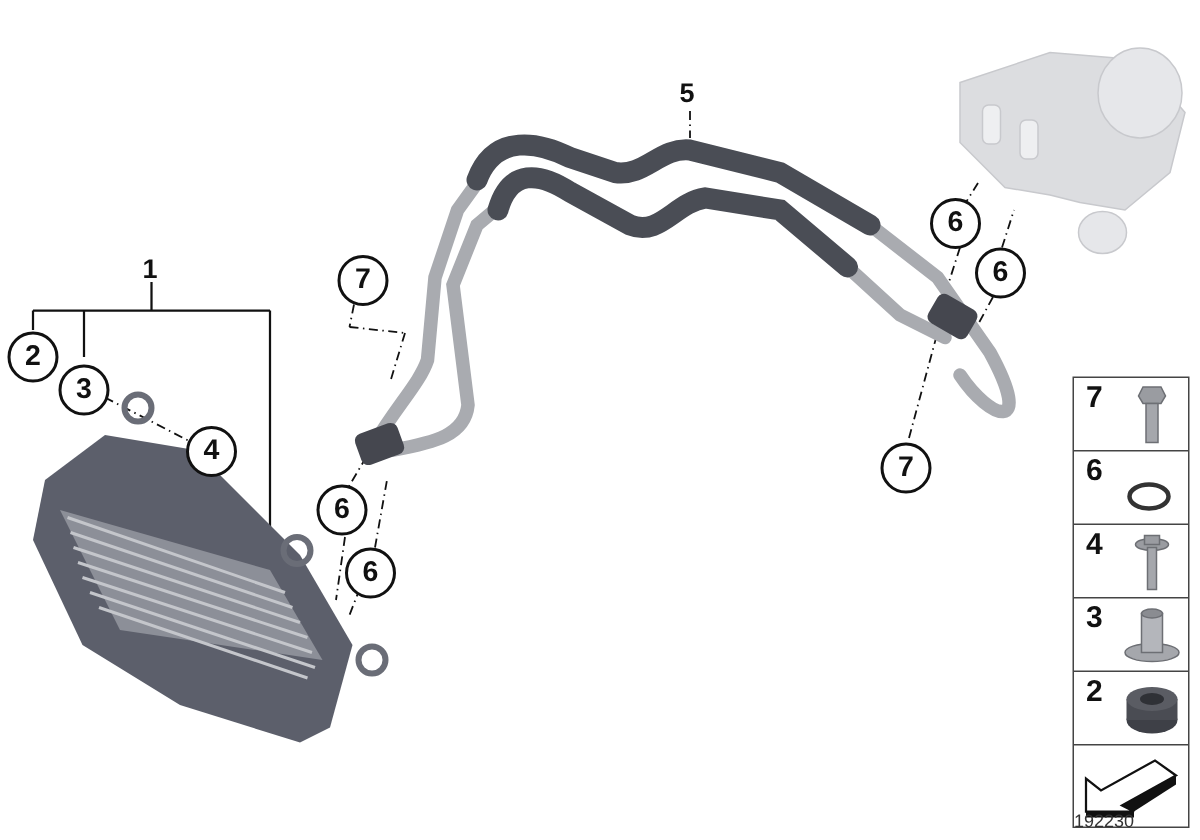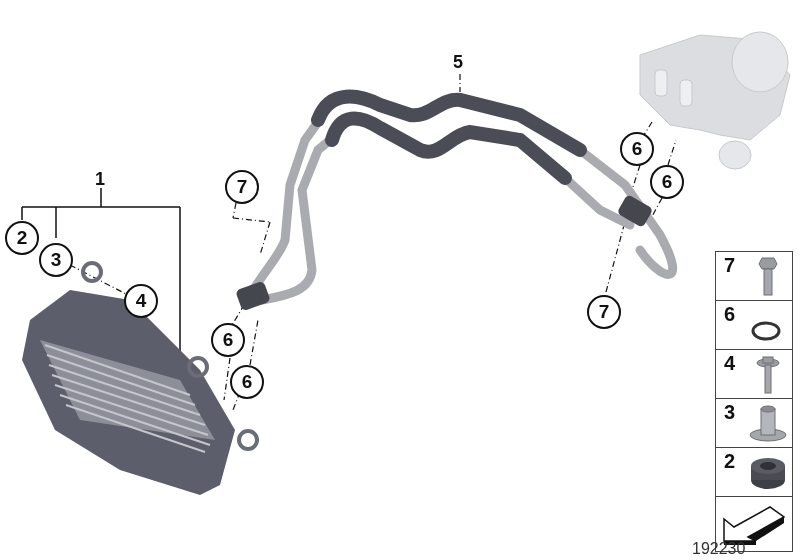--- a/index.html
+++ b/index.html
@@ -5,21 +5,21 @@
   html,body{margin:0;padding:0;background:#ffffff;}
   body{width:800px;height:560px;position:relative;overflow:hidden;font-family:"Liberation Sans",sans-serif;}
   #stage{position:absolute;left:0;top:0;width:800px;height:560px;}
   .callout{position:absolute;width:34px;height:34px;border:2px solid #111;border-radius:50%;background:#fff;box-sizing:border-box;display:flex;align-items:center;justify-content:center;font-weight:bold;font-size:19px;color:#111;}
   .label-plain{position:absolute;font-weight:bold;font-size:18px;color:#111;}
   .legend{position:absolute;left:715px;top:251px;width:78px;border:1px solid #444;background:#fff;box-sizing:border-box;}
   .legend-cell{height:48px;border-bottom:1px solid #444;position:relative;}
   .legend-cell:last-child{border-bottom:none;height:54px;}
   .legend-num{position:absolute;left:8px;top:2px;font-weight:bold;font-size:20px;color:#111;}
   .legend-icon{position:absolute;left:30px;top:4px;width:44px;height:40px;}
-  .diagram-id{position:absolute;left:692px;top:540px;font-size:16px;color:#333;}
+  .diagram-id{position:absolute;left:716px;top:540px;font-size:12px;color:#333;}
 </style>
 </head>
 <body>
 
 <div id="stage">
 
   <svg width="800" height="560" style="position:absolute;left:0;top:0">
 
     <g stroke="#111" stroke-width="1.5" fill="none">
       <line x1="101" y1="188" x2="101" y2="207"></line>

